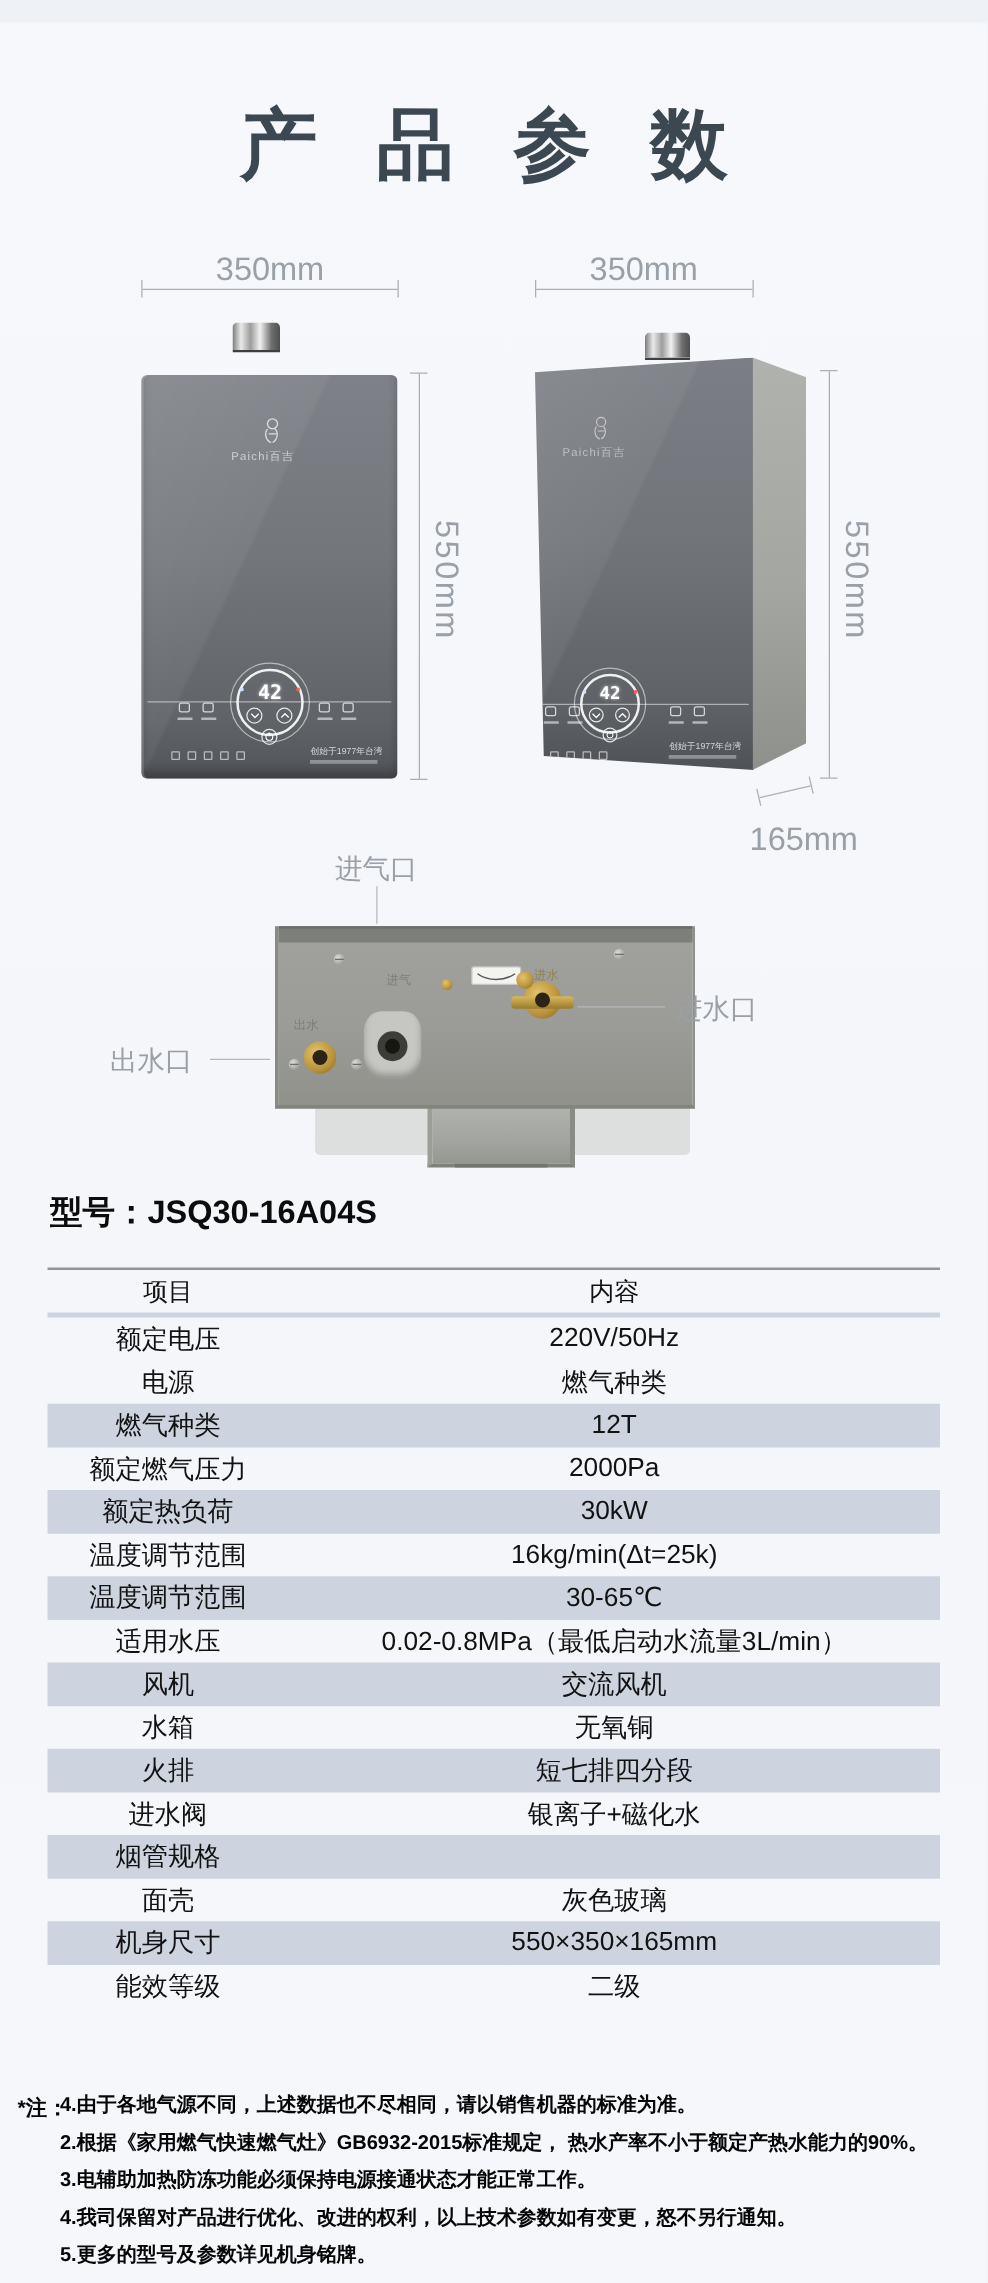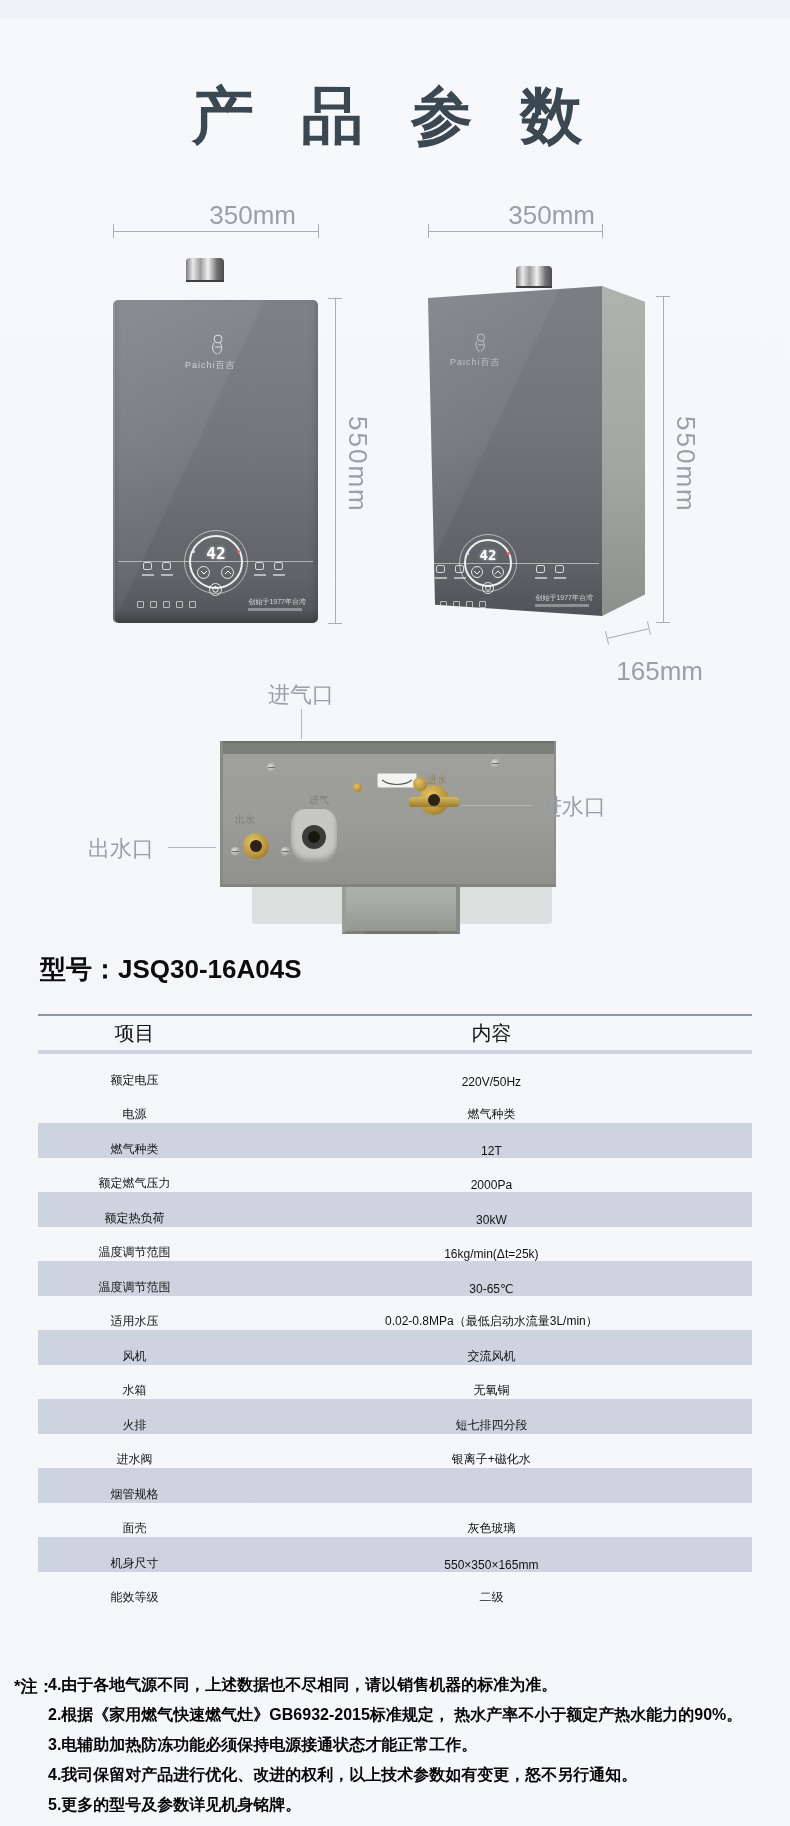--- a/index.html
+++ b/index.html
@@ -10,21 +10,21 @@
     font-family:"Liberation Sans","DejaVu Sans",sans-serif;
     overflow:hidden;
   }
   
   .title{
     position:absolute;top:56px;left:0;width:100%;text-align:center;
     font-family:"Liberation Serif","DejaVu Serif",serif;
     font-size:62px;font-weight:600;color:#3b4751;letter-spacing:16px;
   }
   
-  .dim-text{position:absolute;color:#9aa0a7;font-size:26px;text-align:right;}
+  .dim-text{position:absolute;color:#9aa0a7;font-size:26px;text-align:center;}
   .dim-text.vert{writing-mode:vertical-rl;text-align:left;letter-spacing:2px;}
   .h-dim{position:absolute;height:14px;border-left:1px solid #a9afb6;border-right:1px solid #a9afb6;}
   .h-dim::after{content:"";position:absolute;left:0;right:0;top:50%;height:1px;background:#a9afb6;}
   .v-dim{position:absolute;width:14px;border-top:1px solid #a9afb6;border-bottom:1px solid #a9afb6;}
   .v-dim::after{content:"";position:absolute;top:0;bottom:0;left:50%;width:1px;background:#a9afb6;}
   .leader-h{position:absolute;height:1px;background:#b3b8bd;}
   .leader-v{position:absolute;width:1px;background:#b3b8bd;}
   .port-label{position:absolute;color:#9aa0a7;font-size:22px;}
   
   .cap{
@@ -86,21 +86,21 @@
   .bracket-back{position:absolute;left:252px;top:866px;width:300px;height:40px;background:#c2c3bf;opacity:.45;border-radius:4px;}
   .bracket{position:absolute;left:342px;top:868px;width:118px;height:48px;
     background:linear-gradient(180deg,#b0b2ad,#a2a4a0 60%,#94968f);
     border-left:4px solid #9b9d97;border-right:4px solid #898b85;border-bottom:3px solid #7e807a;}
   .bracket::after{content:"";position:absolute;left:18px;right:18px;bottom:-3px;height:3px;background:#73756f;}
   
   .model-line{position:absolute;left:40px;top:934px;font-size:26px;font-weight:bold;color:#0c0c0c;}
   
   .spec{position:absolute;left:38px;top:996px;width:714px;color:#121212;}
   .spec-header{display:flex;height:40px;align-items:center;border-top:2px solid #8f959d;border-bottom:4px solid #cdd4df;font-size:20px;}
-  .spec-row{display:flex;height:34.5px;align-items:flex-end;font-size:12px;}
+  .spec-row{display:flex;height:34.5px;align-items:center;font-size:21px;}
   .spec-row:nth-child(odd){background:#cdd4df;} 
   .c1{width:27%;text-align:center;}
   .c2{width:73%;text-align:center;}
   
   .notes{position:absolute;left:14px;top:1657px;width:766px;color:#060606;font-weight:bold;font-size:16px;}
   .note-prefix{position:absolute;left:0;top:0;font-size:17px;}
   .note-line{margin:0 0 11px 34px;line-height:19px;}
 </style>
 </head>
 <body>
@@ -236,21 +236,21 @@
   <div class="bracket"></div>
 
   <div class="back-box">
     <div class="back-top"></div>
     <div class="screw" style="left:44px;top:22px"></div>
     <div class="screw" style="left:268px;top:18px"></div>
     <div class="screw" style="left:8px;top:106px"></div>
     <div class="screw" style="left:58px;top:106px"></div>
 
     <div class="faint-tag" style="left:12px;top:72px">出水</div>
-    <div class="faint-tag" style="left:86px;top:52px">进气</div>
+    <div class="faint-tag" style="left:86px;top:36px">进气</div>
     <div class="faint-tag" style="left:204px;top:32px;color:#8a7430;opacity:.7">进水</div>
 
     <div class="brass" style="left:20px;top:92px;width:26px;height:26px"></div>
     <div style="position:absolute;left:27px;top:99px;width:12px;height:12px;border-radius:50%;background:#2c2417"></div>
 
     <div style="position:absolute;left:68px;top:68px;width:46px;height:54px;background:#c6c7c2;border-radius:30% 30% 35% 35%;box-shadow:inset 0 -4px 5px rgba(0,0,0,.25)"></div>
     <div style="position:absolute;left:79px;top:84px;width:24px;height:24px;border-radius:50%;background:#3c3d3a"></div>
     <div style="position:absolute;left:85px;top:90px;width:12px;height:12px;border-radius:50%;background:#16170f"></div>
 
     <div class="brass" style="left:130px;top:42px;width:9px;height:9px"></div>

